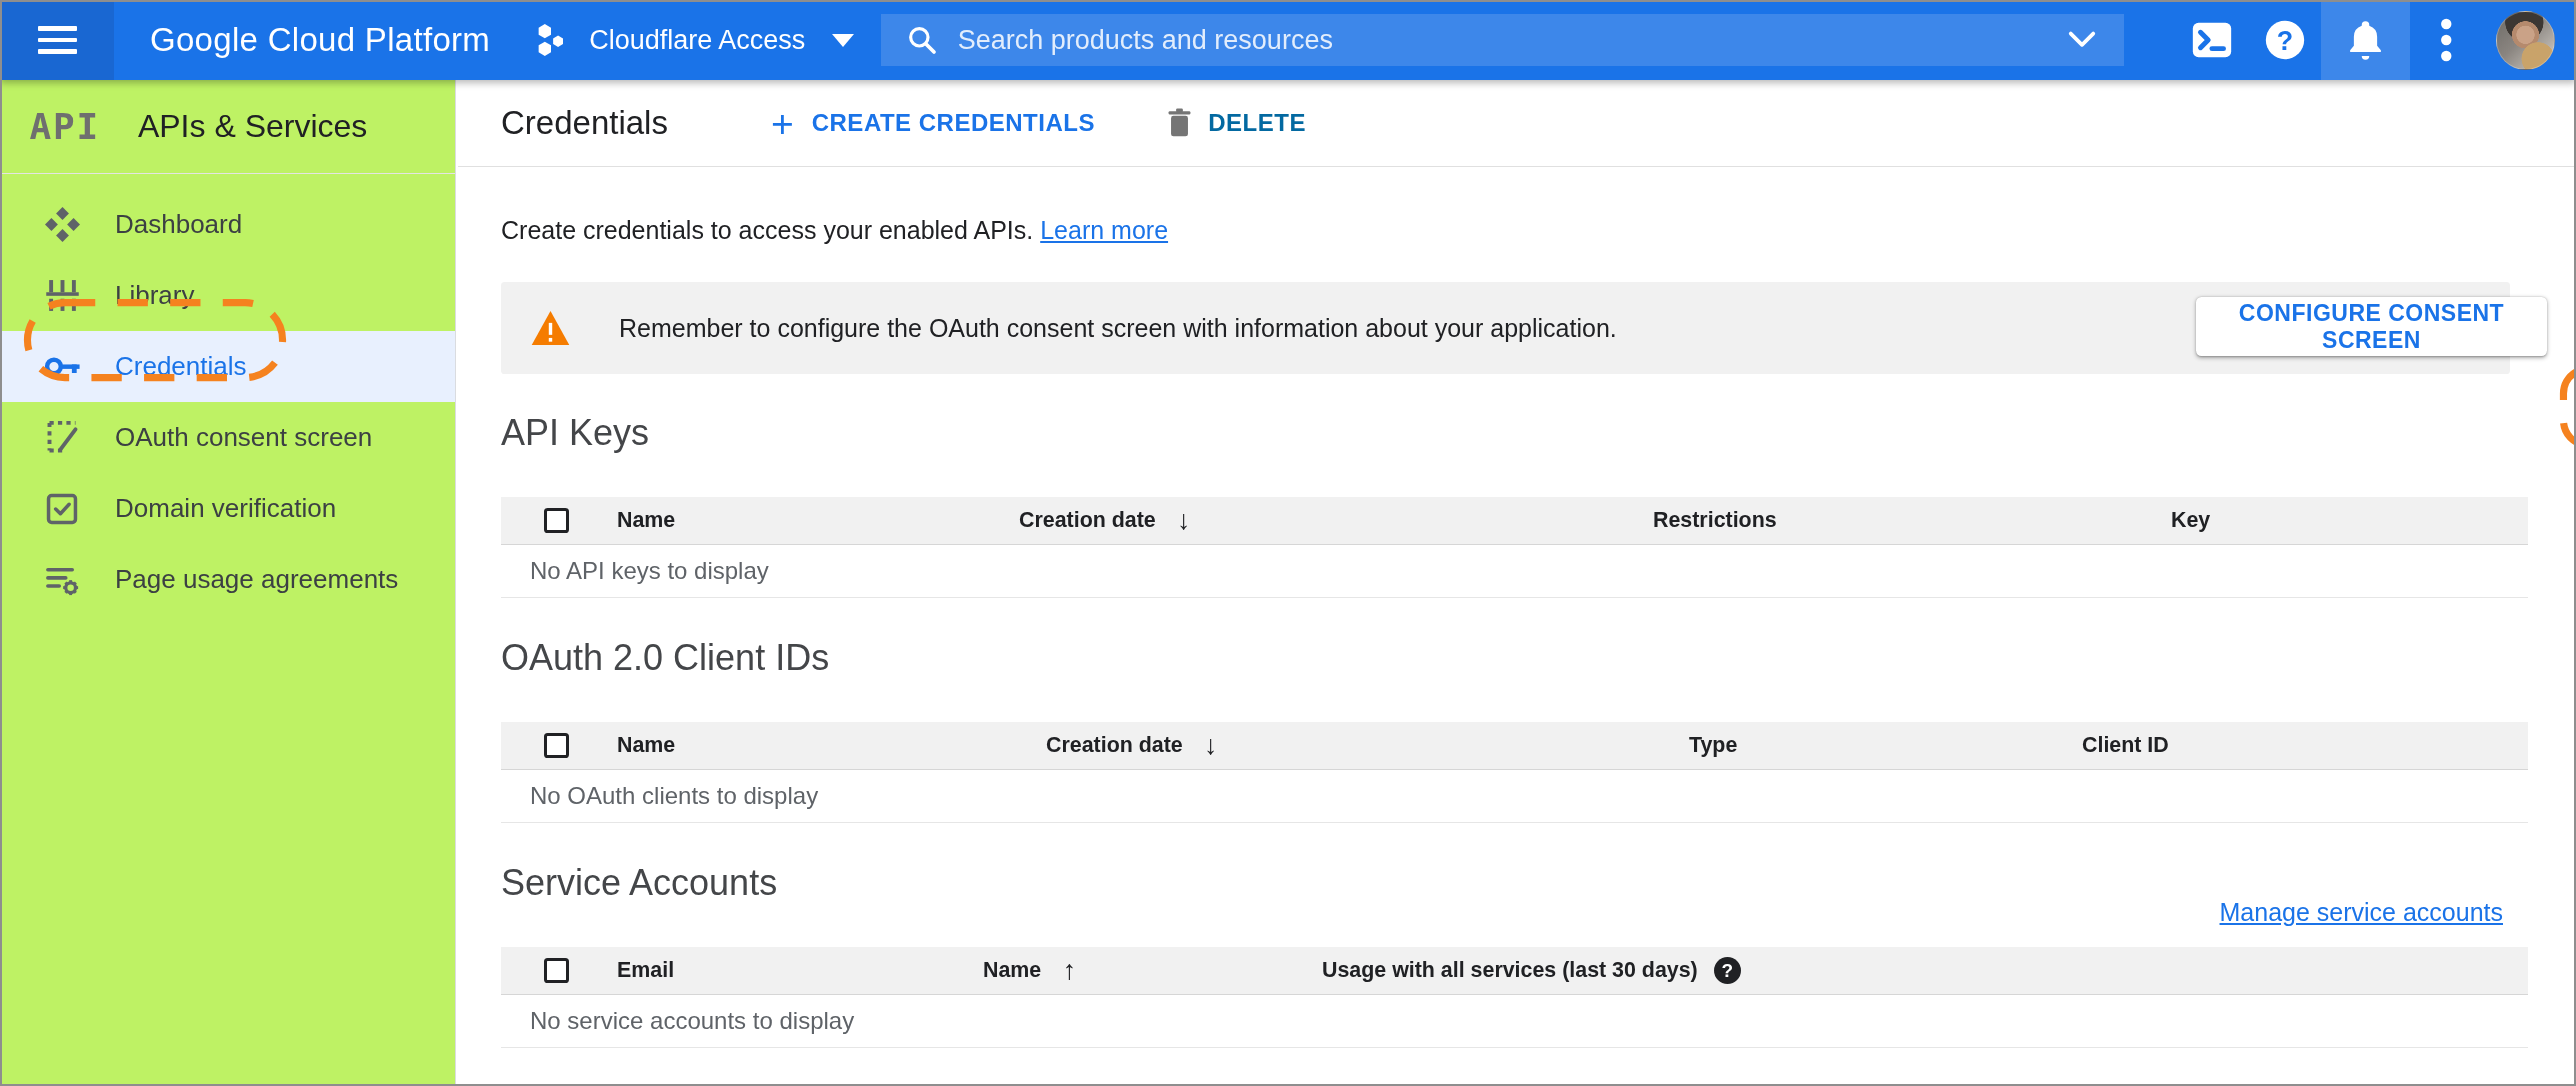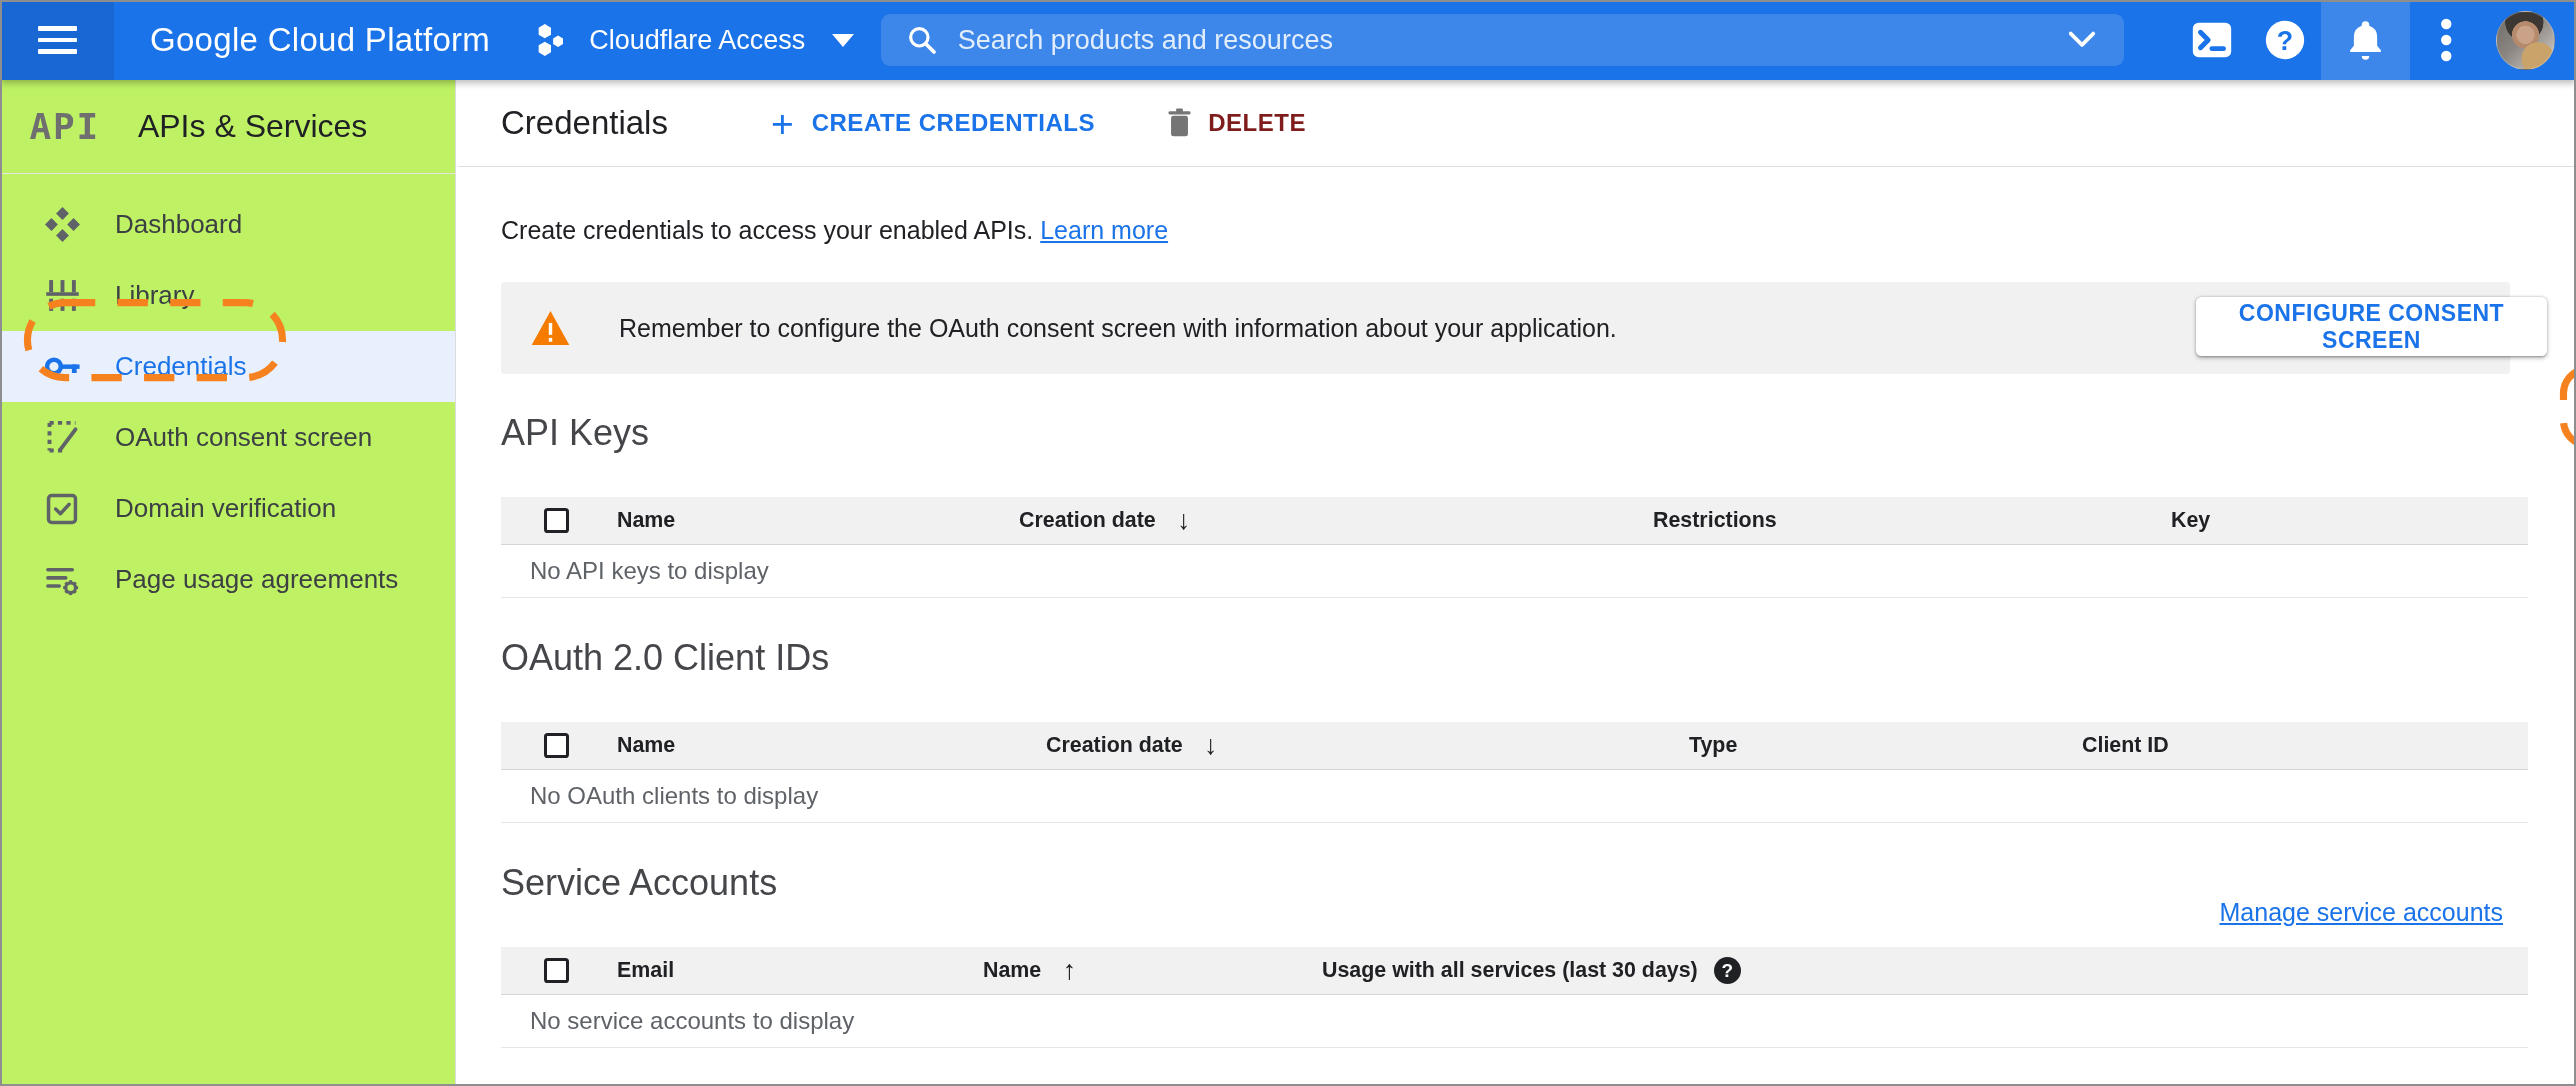--- a/index.html
+++ b/index.html
@@ -9,21 +9,21 @@
 
   
   .hdr { position:absolute; left:0; top:0; width:2576px; height:80px; background:#1a73e8; display:flex; align-items:center; z-index:10; box-shadow:0 2.7px 7.1px rgba(0,0,0,.28); }
   .hdr-menu { width:114px; height:80px; background:#1967d2; display:flex; align-items:center; justify-content:center; cursor:pointer; flex:0 0 auto; }
   .hamburger { width:39px; }
   .hamburger div { height:4.5px; background:#fff; margin:7.1px 0; border-radius:0.9px; }
   .hdr-logo { color:#fff; font-size:33px; margin-left:36px; white-space:nowrap; letter-spacing:0.3px; }
   .proj-sel { display:flex; align-items:center; margin-left:46px; cursor:pointer; }
   .proj-name { color:#fff; font-size:27px; margin-left:23px; white-space:nowrap; }
   .proj-caret { margin-left:27px; width:0; height:0; border-left:11.6px solid transparent; border-right:11.6px solid transparent; border-top:13.4px solid #fff; }
-  .search { position:absolute; left:881px; top:14.3px; width:1243px; height:52px; background:#3d87ea; border-radius:9px; display:flex; align-items:center; }
+  .search { position:absolute; left:881px; top:14.3px; width:1243px; height:52px; background:#3d87ea; border-radius:0; display:flex; align-items:center; }
   .search input { flex:1; background:transparent; border:none; outline:none; color:#fff; font-size:27px; font-family:inherit; }
   .search input::placeholder { color:rgba(255,255,255,.85); }
   .search-ic { margin:0 19.7px 0 25px; flex:0 0 auto; }
   .search-caret { margin-right:27px; flex:0 0 auto; }
   .hdr-right { position:absolute; right:21.4px; top:0; height:80px; display:flex; align-items:center; }
   .hdr-ic { width:73px; height:80px; display:flex; align-items:center; justify-content:center; cursor:pointer; }
   .hdr-ic.hl { background:#3d87ea; width:89px; }
   .avatar { width:59px; height:59px; border-radius:50%; margin-left:12.5px; cursor:pointer;
     background:
       radial-gradient(circle at 72% 82%, #c9a36a 0 26%, transparent 27%),
@@ -48,21 +48,21 @@
 
   
   .main { position:absolute; left:458px; top:80px; width:2118px; height:1006px; background:#fff; }
   .toolbar { position:absolute; left:0; top:0; width:2118px; height:87px; border-bottom:1.8px solid #e0e0e0; display:flex; align-items:center; }
   .page-title { font-size:33px; color:#202124; margin-left:43px; }
   .tb-btn { display:flex; align-items:center; cursor:pointer; }
   .tb-create { margin-left:103px; }
   .plus { color:#1a73e8; font-size:39px; font-weight:400; line-height:1; margin-right:18px; }
   .tb-create .txt { color:#1a73e8; font-size:24px; font-weight:bold; letter-spacing:0.5px; }
   .tb-delete { margin-left:70px; }
-  .tb-delete .txt { color:#7f1d1d; font-size:24px; font-weight:bold; letter-spacing:0.5px; margin-left:14.3px; }
+  .tb-delete .txt { color:#0369a1; font-size:24px; font-weight:bold; letter-spacing:0.5px; margin-left:14.3px; }
 
   .intro { position:absolute; left:43px; top:136px; font-size:25px; color:#202124; }
   .intro a { color:#1a73e8; text-decoration:underline; cursor:pointer; }
 
   .banner { position:absolute; left:43px; top:202px; width:2009px; height:92px; background:#f1f1f1; border-radius:3.6px; display:flex; align-items:center; }
   .warn-tri { margin-left:29px; flex:0 0 auto; }
   .banner-text { font-size:25px; color:#202124; margin-left:48px; }
   .consent-btn { position:absolute; left:1738px; top:217px; width:351px; height:59px; background:#fff; border:none; border-radius:5.4px; box-shadow:0 1.8px 4.5px rgba(0,0,0,.3), 0 0.9px 1.8px rgba(0,0,0,.2); color:#1a73e8; font-size:23px; font-weight:bold; letter-spacing:0.5px; font-family:inherit; cursor:pointer; z-index:9; }
 
   .section-title { position:absolute; left:43px; font-size:36px; color:#444649; font-weight:400; }

